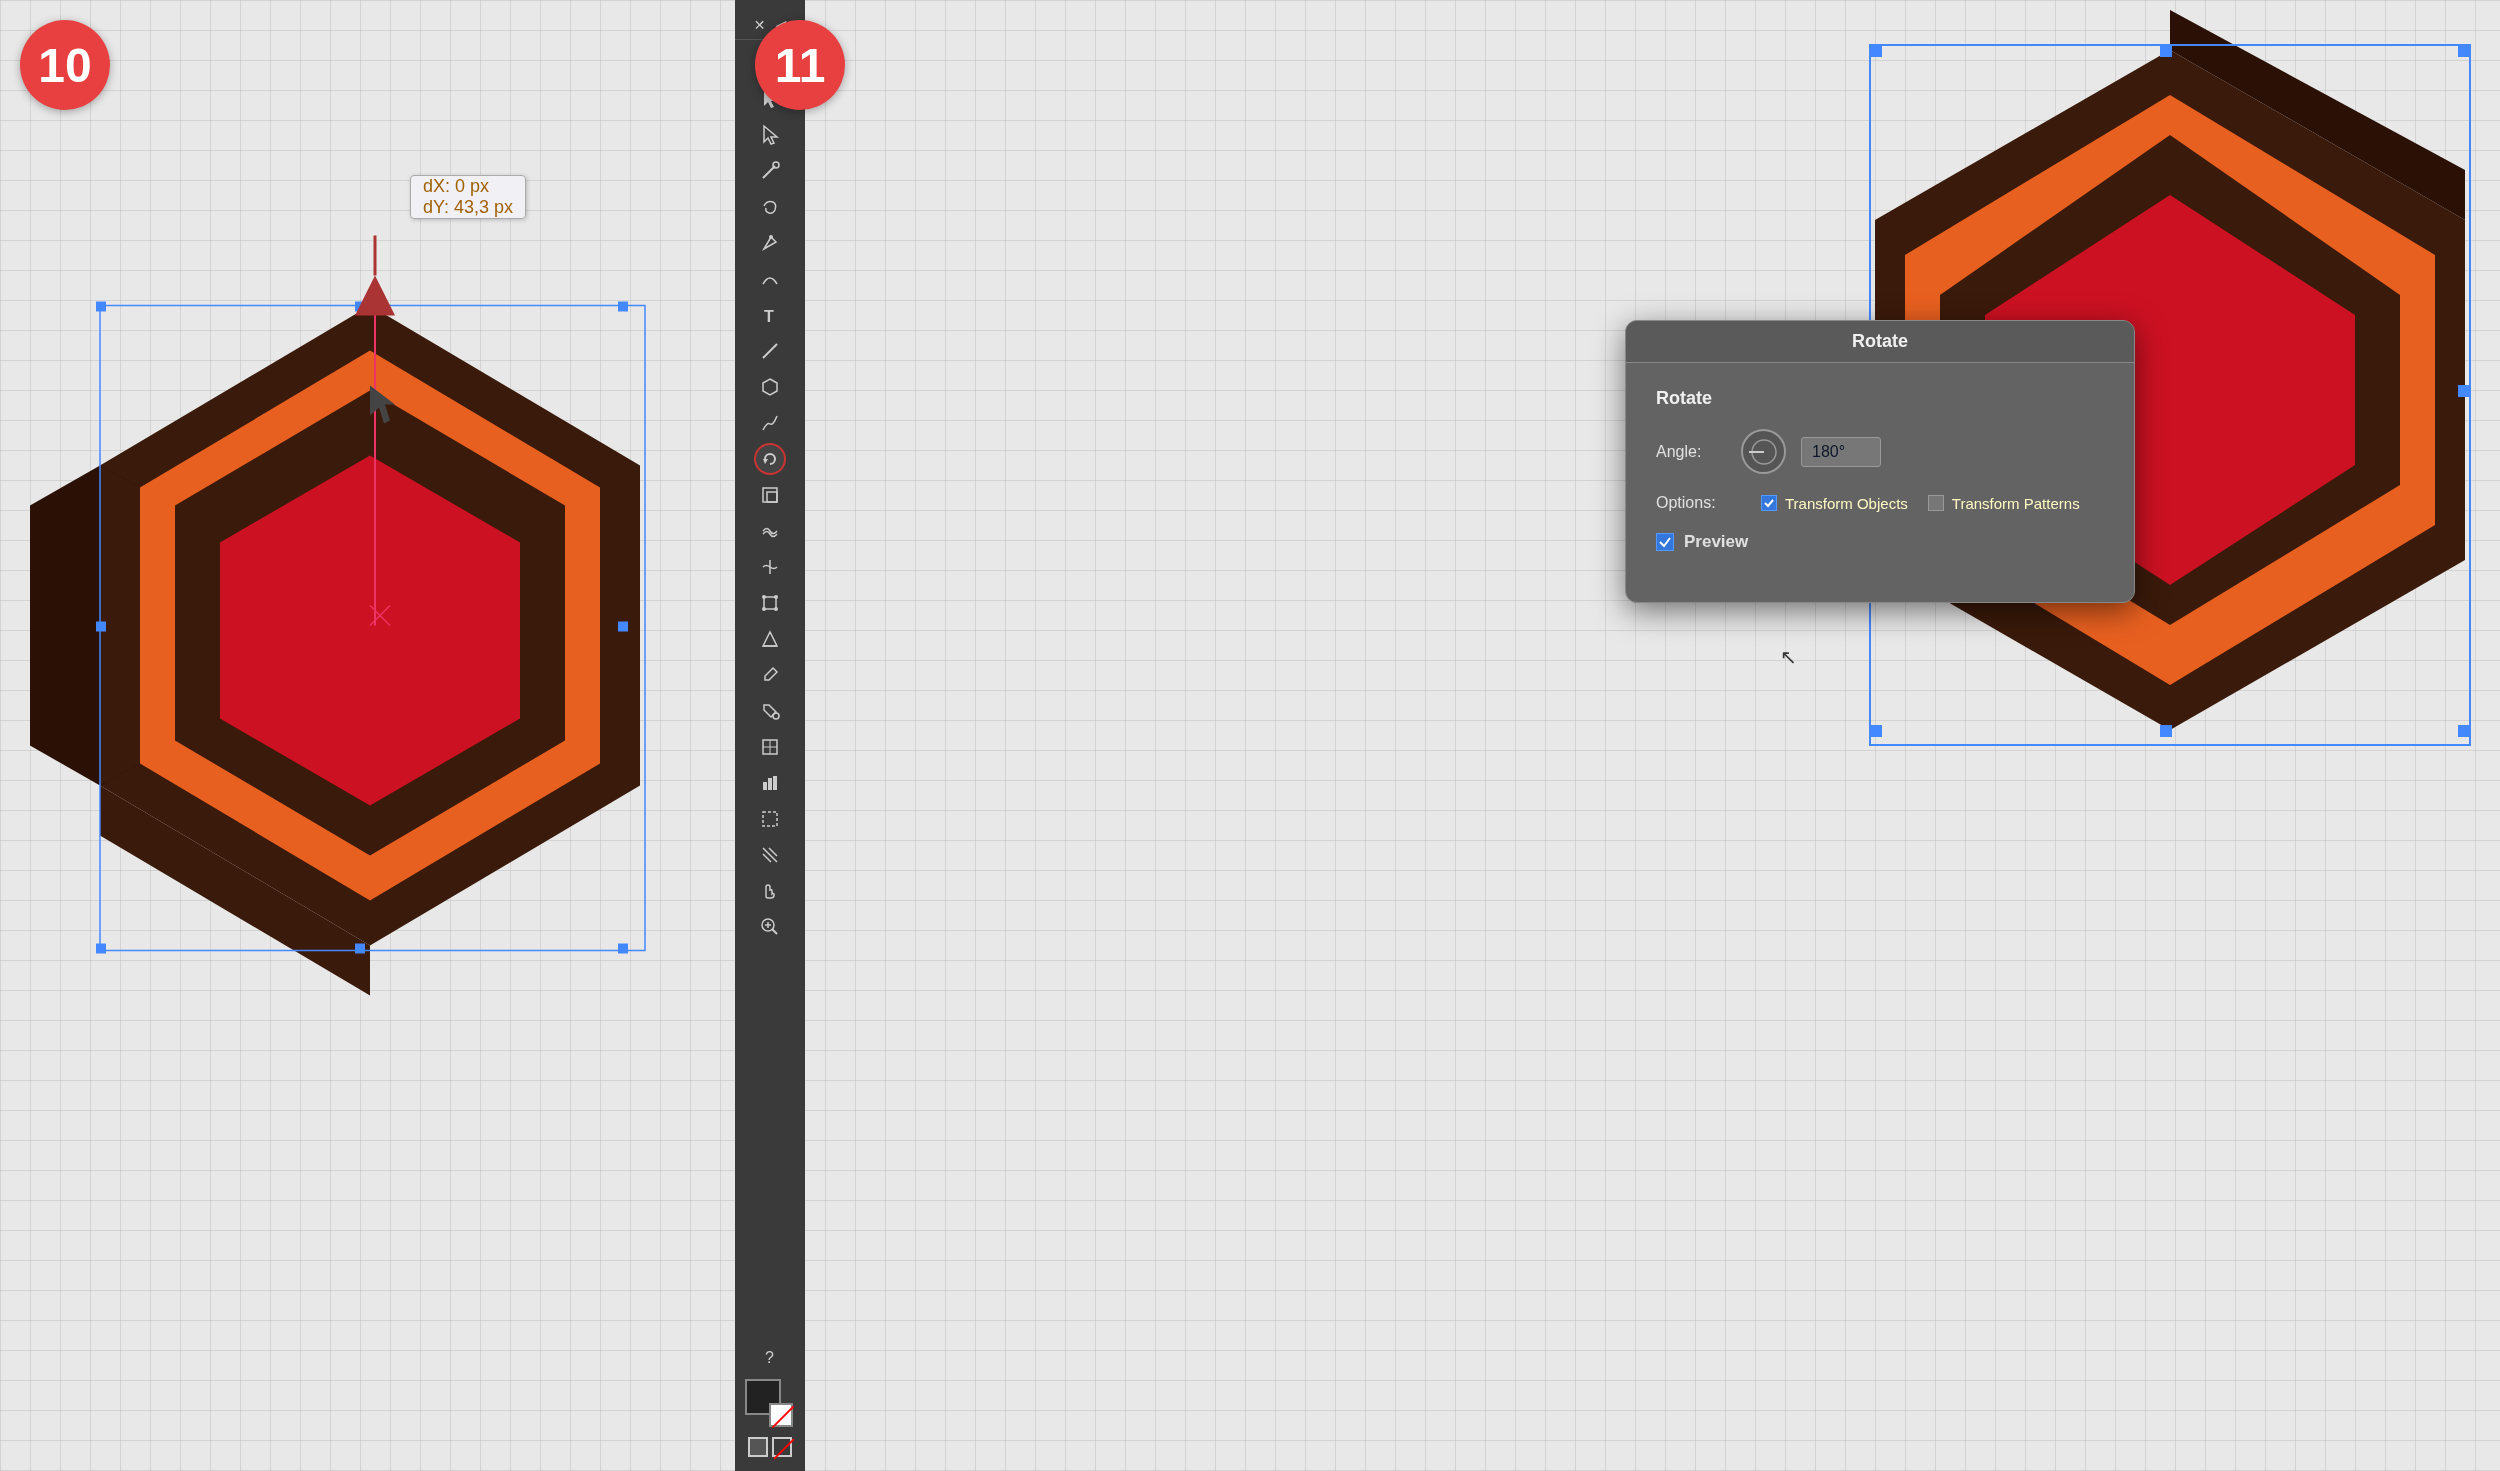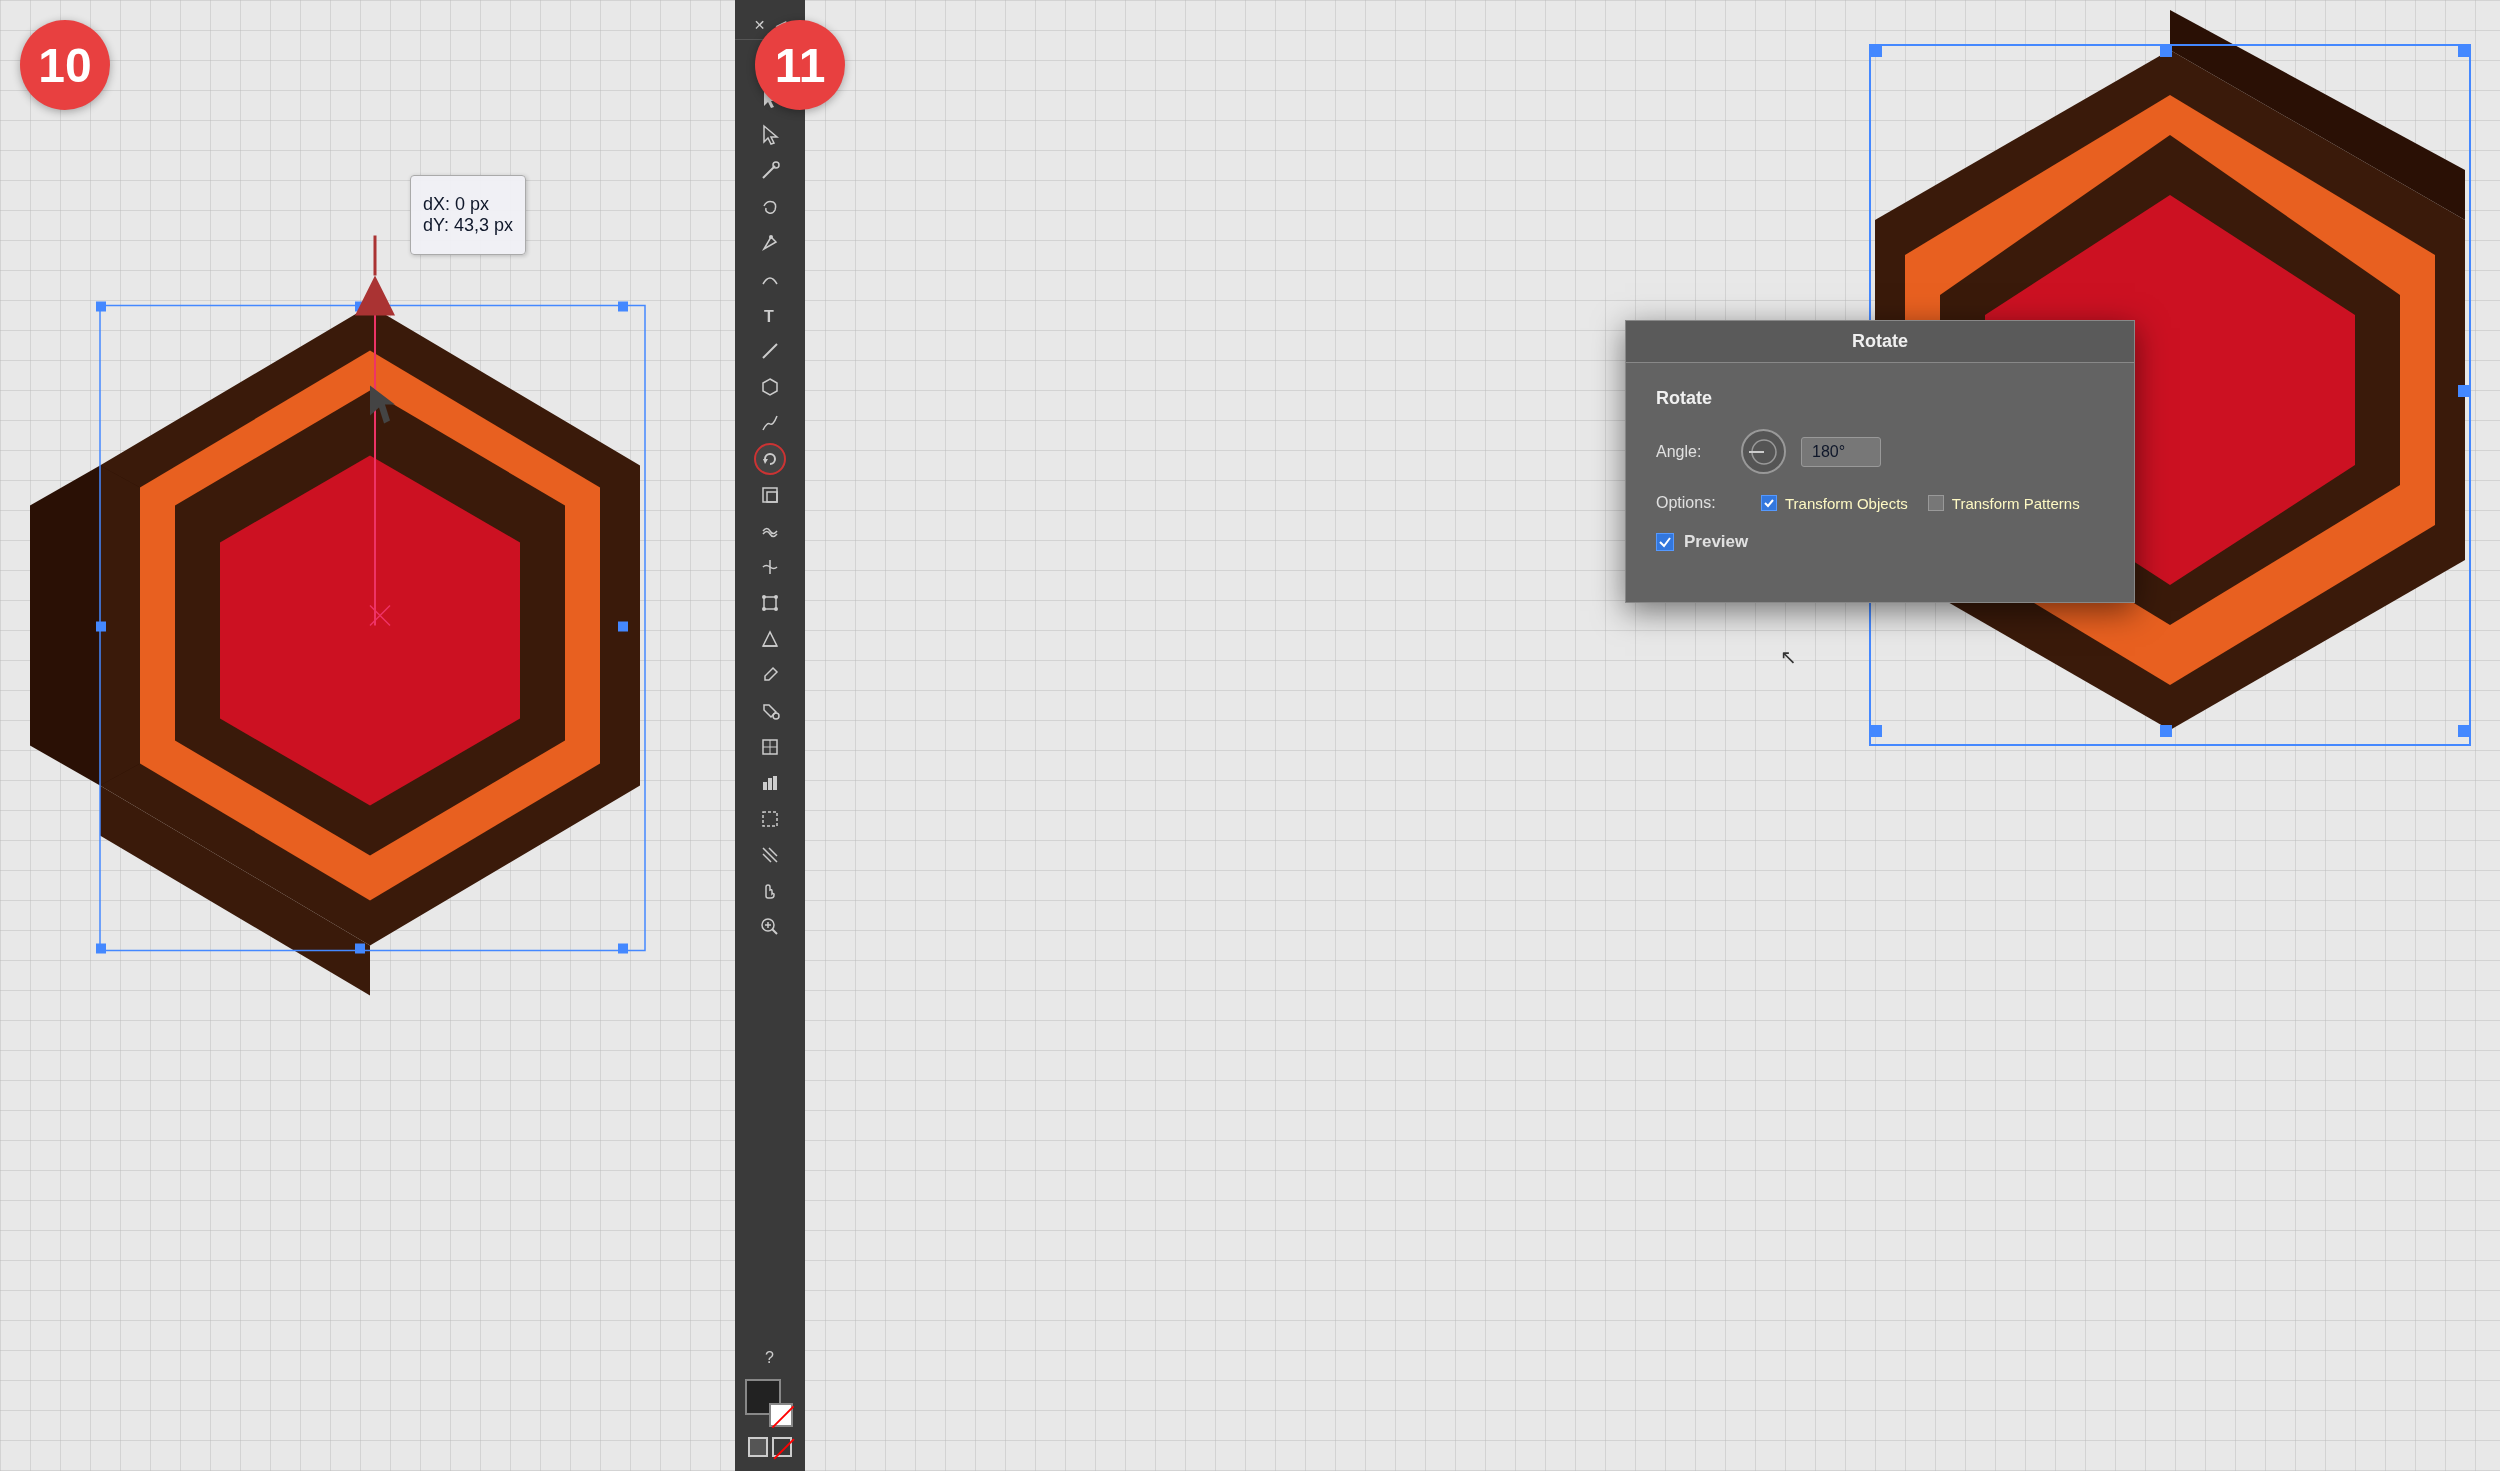--- a/index.html
+++ b/index.html
@@ -117,36 +117,36 @@
     }
 
     
     .tooltip-box {
       position: absolute;
       top: 175px;
       left: 410px;
       background: rgba(240,240,245,0.95);
       border: 1px solid #aaa;
       border-radius: 4px;
-      padding: 18px 12px;
+      padding: 0 12px;
       font-size: 18px;
-      color: #0f172a;
+      color: #a16207;
       z-index: 30;
       box-shadow: 1px 1px 4px rgba(0,0,0,0.2);
     }
 
     
     .rotate-dialog {
       position: absolute;
       top: 320px;
       left: 890px;
       width: 510px;
       background: #636363;
       border: 1px solid #888;
-      border-radius: 0;
+      border-radius: 12px;
       box-shadow: 0 8px 30px rgba(0,0,0,0.5);
       z-index: 100;
       overflow: hidden;
     }
 
     .dialog-titlebar {
       background: #5a5a5a;
       padding: 10px 15px;
       text-align: center;
       color: #f0f0f0;

